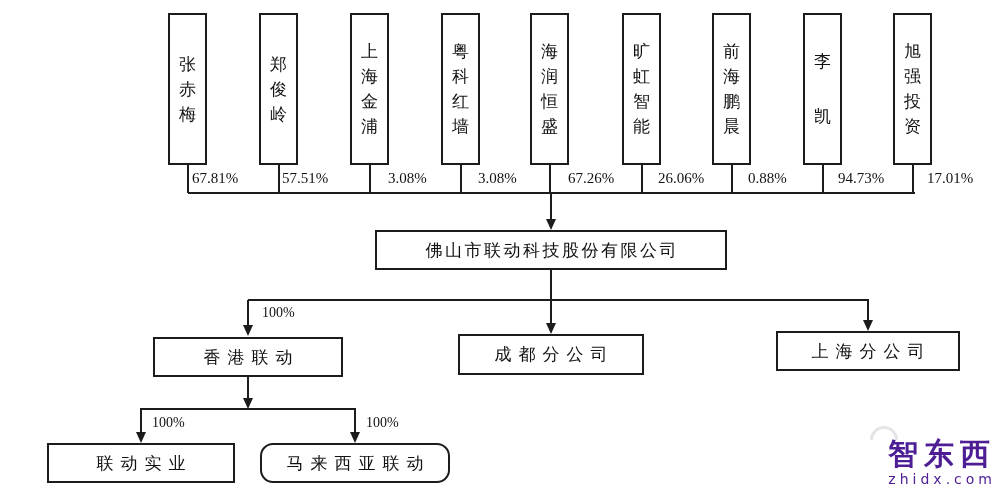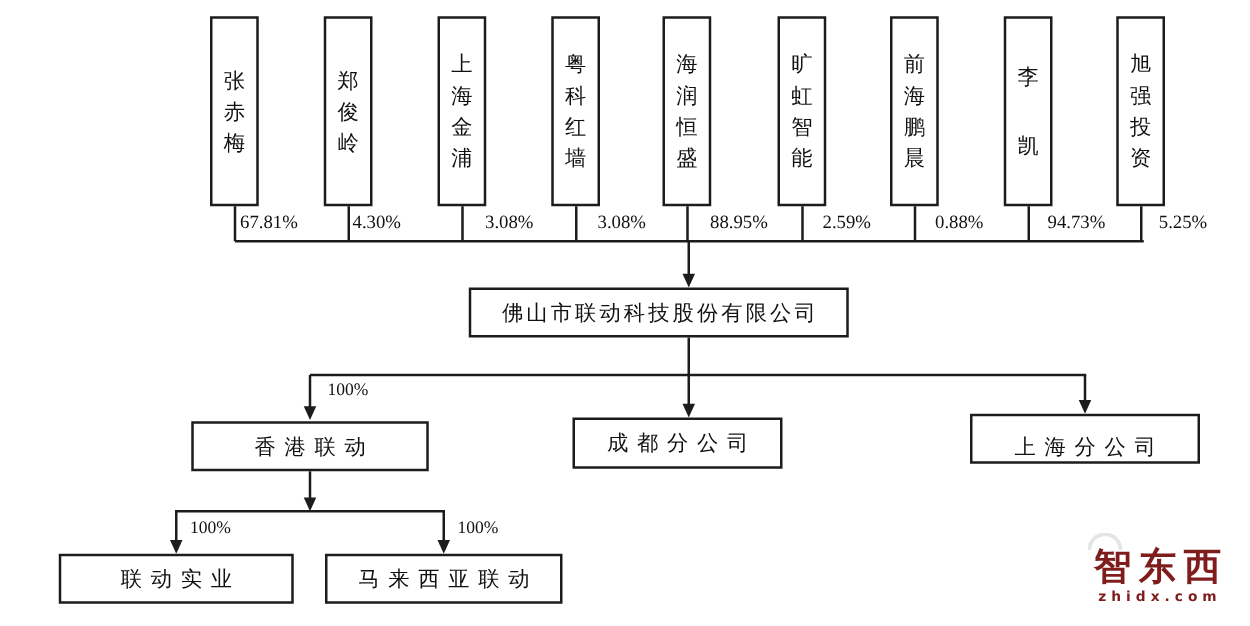--- a/index.html
+++ b/index.html
@@ -22,47 +22,47 @@
   .company .bt{letter-spacing:2.5px;text-indent:2.5px;}
   .hline{position:absolute;height:2px;background:#1c1c1c;}
   .vline{position:absolute;width:2px;background:#1c1c1c;}
   .arrow{
     position:absolute;width:0;height:0;
     border-left:5px solid transparent;border-right:5px solid transparent;
     border-top:11px solid #1c1c1c;
   }
   .pct{position:absolute;font-size:15px;white-space:nowrap;}
   .lbl100{position:absolute;font-size:14px;white-space:nowrap;}
-  .wm{position:absolute;left:856px;top:424px;width:140px;color:#7f1d1d;
-      font-family:"DejaVu Sans","Liberation Sans",sans-serif;text-align:center;}
+  .wm{position:absolute;left:856px;top:424px;width:140px;color:#4c1d95;
+      font-family:"DejaVu Sans","Liberation Sans",sans-serif;text-align:right;}
   .wm-arc{position:absolute;left:14px;top:2px;width:28px;height:14px;
       border:3px solid #e3e5e7;border-bottom:none;border-radius:14px 14px 0 0;box-sizing:border-box;}
   .wm-main{margin-top:14px;font-size:30px;font-weight:bold;letter-spacing:6px;text-indent:6px;line-height:32px;}
-  .wm-sub{font-size:11px;font-weight:bold;letter-spacing:4px;text-indent:4px;margin-top:1px;}
+  .wm-sub{font-size:14px;font-weight:normal;letter-spacing:4px;text-indent:4px;margin-top:1px;}
 </style>
 </head>
 <body>
 
 <div class="canvas">
 
   <div id="shareholder-layer">
       <div class="sh-box" style="left: 168px; top: 13px; gap: 6px;">
         <span>张</span>
         <span>赤</span>
         <span>梅</span>
       </div>
       <div class="vline" style="left: 187px; top: 165px; height: 28px;"></div>
       <div class="pct" style="left: 192px; top: 170px;">67.81%</div>
       <div class="sh-box" style="left: 259px; top: 13px; gap: 6px;">
         <span>郑</span>
         <span>俊</span>
         <span>岭</span>
       </div>
       <div class="vline" style="left: 278px; top: 165px; height: 28px;"></div>
-      <div class="pct" style="left: 282px; top: 170px;">4.30%</div>
+      <div class="pct" style="left: 282px; top: 170px;">57.51%</div>
       <div class="sh-box" style="left: 350px; top: 13px; gap: 6px;">
         <span>上</span>
         <span>海</span>
         <span>金</span>
         <span>浦</span>
       </div>
       <div class="vline" style="left: 369px; top: 165px; height: 28px;"></div>
       <div class="pct" style="left: 388px; top: 170px;">3.08%</div>
       <div class="sh-box" style="left: 441px; top: 13px; gap: 6px;">
         <span>粤</span>
@@ -72,29 +72,29 @@
       </div>
       <div class="vline" style="left: 460px; top: 165px; height: 28px;"></div>
       <div class="pct" style="left: 478px; top: 170px;">3.08%</div>
       <div class="sh-box" style="left: 530px; top: 13px; gap: 6px;">
         <span>海</span>
         <span>润</span>
         <span>恒</span>
         <span>盛</span>
       </div>
       <div class="vline" style="left: 549px; top: 165px; height: 28px;"></div>
-      <div class="pct" style="left: 568px; top: 170px;">88.95%</div>
+      <div class="pct" style="left: 568px; top: 170px;">67.26%</div>
       <div class="sh-box" style="left: 622px; top: 13px; gap: 6px;">
         <span>旷</span>
         <span>虹</span>
         <span>智</span>
         <span>能</span>
       </div>
       <div class="vline" style="left: 641px; top: 165px; height: 28px;"></div>
-      <div class="pct" style="left: 658px; top: 170px;">2.59%</div>
+      <div class="pct" style="left: 658px; top: 170px;">26.06%</div>
       <div class="sh-box" style="left: 712px; top: 13px; gap: 6px;">
         <span>前</span>
         <span>海</span>
         <span>鹏</span>
         <span>晨</span>
       </div>
       <div class="vline" style="left: 731px; top: 165px; height: 28px;"></div>
       <div class="pct" style="left: 748px; top: 170px;">0.88%</div>
       <div class="sh-box" style="left: 803px; top: 13px; gap: 36px;">
         <span>李</span>
@@ -102,69 +102,69 @@
       </div>
       <div class="vline" style="left: 822px; top: 165px; height: 28px;"></div>
       <div class="pct" style="left: 838px; top: 170px;">94.73%</div>
       <div class="sh-box" style="left: 893px; top: 13px; gap: 6px;">
         <span>旭</span>
         <span>强</span>
         <span>投</span>
         <span>资</span>
       </div>
       <div class="vline" style="left: 912px; top: 165px; height: 28px;"></div>
-      <div class="pct" style="left: 927px; top: 170px;">5.25%</div>
+      <div class="pct" style="left: 927px; top: 170px;">17.01%</div>
     </div>
 
   <div class="hline" style="left:188px;top:192px;width:727px;"></div>
 
   <div class="vline" style="left:550px;top:193px;height:27px;"></div>
   <div class="arrow" style="left:546px;top:219px;"></div>
 
-  <div class="box company" style="left:375px;top:230px;width:304px;height:40px;">
+  <div class="box company" style="left:375px;top:230px;width:352px;height:40px;">
     <span class="bt">佛山市联动科技股份有限公司</span>
   </div>
 
   <div class="vline" style="left:550px;top:270px;height:54px;"></div>
   <div class="hline" style="left:248px;top:299px;width:621px;"></div>
   <div class="arrow" style="left:546px;top:323px;"></div>
 
   <div class="vline" style="left:247px;top:300px;height:26px;"></div>
   <div class="arrow" style="left:243px;top:325px;"></div>
   <div class="lbl100" style="left:262px;top:305px;">100%</div>
 
   <div class="vline" style="left:867px;top:300px;height:21px;"></div>
   <div class="arrow" style="left:863px;top:320px;"></div>
 
   <div class="box" style="left:153px;top:337px;width:190px;height:40px;text-align:center;">
     <span class="bt">香港联动</span>
   </div>
-  <div class="box" style="left:458px;top:334px;width:168px;height:41px;">
+  <div class="box" style="left:458px;top:334px;width:186px;height:41px;">
     <span class="bt">成都分公司</span>
   </div>
-  <div class="box" style="left:776px;top:331px;width:184px;height:40px;align-items:flex-end;">
+  <div class="box" style="left:776px;top:331px;width:184px;height:40px;">
     <span class="bt">上海分公司</span>
   </div>
 
   <div class="vline" style="left:247px;top:377px;height:22px;"></div>
   <div class="arrow" style="left:243px;top:398px;"></div>
   <div class="hline" style="left:140px;top:408px;width:216px;"></div>
 
   <div class="vline" style="left:140px;top:409px;height:24px;"></div>
   <div class="arrow" style="left:136px;top:432px;"></div>
   <div class="lbl100" style="left:152px;top:415px;">100%</div>
 
   <div class="vline" style="left:354px;top:409px;height:24px;"></div>
   <div class="arrow" style="left:350px;top:432px;"></div>
   <div class="lbl100" style="left:366px;top:415px;">100%</div>
 
   <div class="box" style="left:47px;top:443px;width:188px;height:40px;text-align:right;">
     <span class="bt">联动实业</span>
   </div>
-  <div class="box" style="left:260px;top:443px;width:190px;height:40px;">
+  <div class="box" style="left:260px;top:443px;width:190px;height:40px;border-radius:13px;">
     <span class="bt">马来西亚联动</span>
   </div>
 
   <div class="wm">
     <div class="wm-arc"></div>
     <div class="wm-main">智东西</div>
     <div class="wm-sub">zhidx.com</div>
   </div>
 
 </div>

